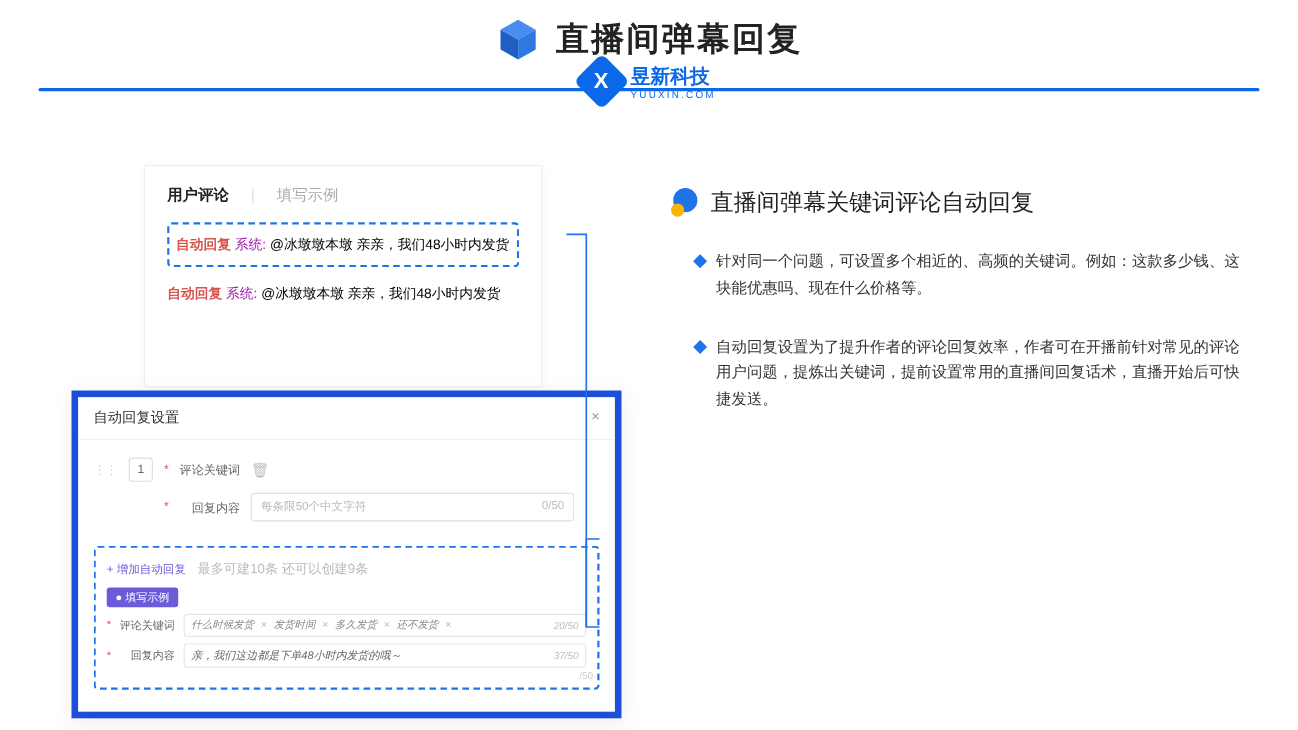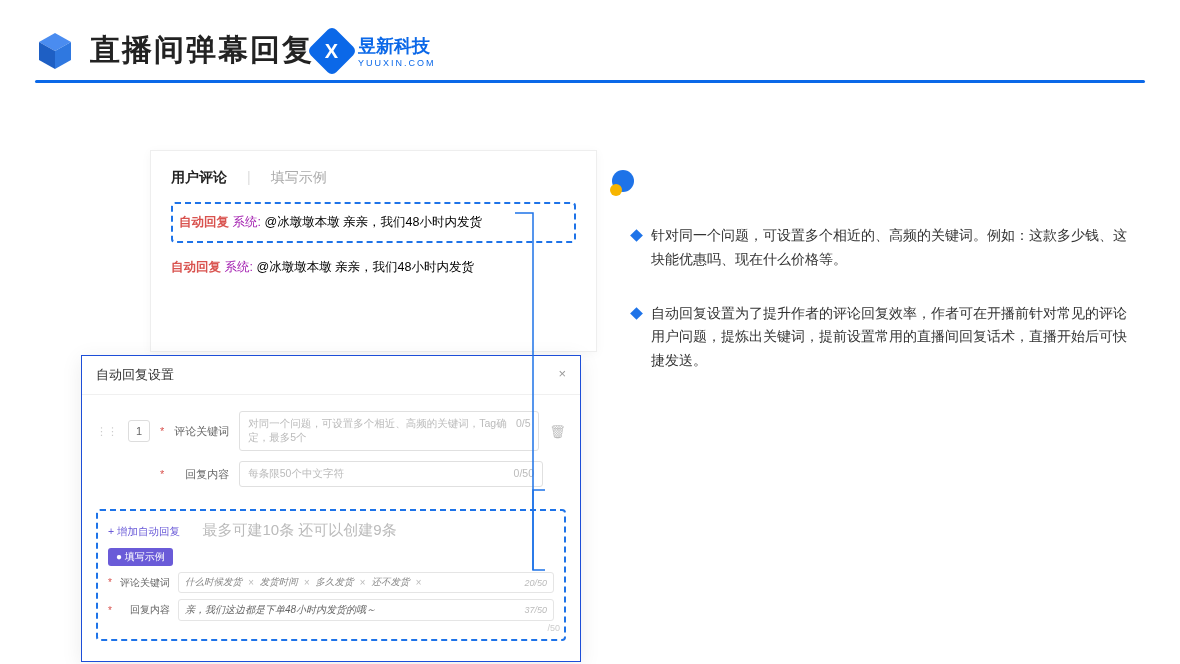--- a/index.html
+++ b/index.html
@@ -8,26 +8,27 @@
   height: 664px;
   background: #fff;
   font-family: "Microsoft YaHei", "PingFang SC", sans-serif;
   position: relative;
   overflow: hidden;
 }
 
 
 .header {
   position: absolute;
-  top: 30px;
+  top: 15px;
   left: 35px;
   right: 35px;
   display: flex;
   align-items: center;
-  justify-content: flex-start;
+  justify-content: flex-end;
+  flex-direction: column;
 }
 .header-left { display: flex; align-items: center; gap: 15px; }
 .cube-icon {
   width: 40px; height: 40px;
   position: relative;
 }
 .title { font-size: 30px; font-weight: 600; color: #222; letter-spacing: 2px; }
 .logo-right { display: flex; align-items: center; gap: 8px; }
 .logo-x {
   width: 36px; height: 36px;
@@ -54,22 +55,22 @@
 .left-area {
   position: absolute;
   top: 150px;
   left: 65px;
   width: 500px;
 }
 
 .comment-card {
   position: absolute;
   top: 0;
-  left: 85px;
-  width: 447px;
+  left: 66px;
+  width: 362px;
   background: #fff;
   border: 1px solid #eee;
   padding: 18px 20px 60px 20px;
   box-shadow: 0 2px 10px rgba(0,0,0,0.04);
 }
 .tabs { display: flex; gap: 20px; font-size: 14px; margin-bottom: 15px; }
 .tab-active { font-weight: 700; color: #222; }
 .tab-inactive { color: #aaa; }
 
 .comment-row { font-size: 12.5px; line-height: 1.7; margin-bottom: 12px; }
@@ -79,24 +80,24 @@
   padding: 8px 6px;
   margin-bottom: 14px;
 }
 .tag-auto { color: #d9534f; font-weight: 600; }
 .sys-label { color: #a21caf; }
 
 
 .settings-card {
   position: absolute;
   top: 205px;
-  left: 16px;
+  left: 0;
   width: 500px;
   background: #fff;
-  border: 1px solid #1d4ed8;
+  border: 6px solid #1d4ed8;
   box-shadow: 0 4px 20px rgba(0,0,0,0.08);
   padding-bottom: 10px;
 }
 .settings-header {
   display: flex;
   justify-content: space-between;
   padding: 10px 14px;
   border-bottom: 1px solid #f0f0f0;
   font-size: 13px;
   color: #333;
@@ -134,21 +135,21 @@
 .trash { color: #bbb; font-size: 13px; }
 
 
 .add-section {
   margin: 6px 14px 10px 14px;
   border: 2.5px dashed #1e73e8;
   border-radius: 4px;
   padding: 10px 10px 12px 10px;
 }
 .add-link { color: #6a5bd8; font-size: 10.5px; }
-.add-link-sub { color: #bbb; font-size: 15px; margin-left: 18px; }
+.add-link-sub { color: #bbb; font-size: 12px; margin-left: 6px; }
 .example-badge {
   display: inline-block;
   background: #6a5bd8;
   color: #fff;
   font-size: 10px;
   padding: 2px 8px;
   border-radius: 3px;
   margin: 8px 0 6px 0;
 }
 .example-row { display: flex; align-items: center; gap: 8px; margin-bottom: 6px; font-size: 10px; }
@@ -269,24 +270,20 @@
     <div class="settings-header">
       <span>自动回复设置</span>
       <span style="color:#999;cursor:pointer;">×</span>
     </div>
     <div class="settings-body">
       <div class="form-row">
         <span style="color:#ccc;">⋮⋮</span>
         <div class="idx-box">1</div>
         <span class="star">*</span>
         <span class="field-label">评论关键词</span>
-        <div class="input-box">
-          <span>对同一个问题，可设置多个相近、高频的关键词，Tag确定，最多5个</span>
-          <span class="count">0/5</span>
-        </div>
         <span class="trash">🗑</span>
       </div>
       <div class="form-row">
         <span style="width:22px;"></span>
         <span style="width:22px;"></span>
         <span class="star">*</span>
         <span class="field-label">回复内容</span>
         <div class="input-box">
           <span>每条限50个中文字符</span>
           <span class="count">0/50</span>
@@ -332,20 +329,21 @@
     <path d="M 468 420 L 468 340 L 480 340" stroke="#1e73e8" stroke-width="1.5" fill="none"></path>
   </svg>
 </div>
 
 <div class="right-area">
   <div class="right-heading">
     <div class="bubble-icon">
       <div class="bubble1"></div>
       <div class="bubble2"></div>
     </div>
+    <div class="right-title">直播间弹幕关键词评论自动回复</div>
   </div>
   <div class="bullet-list">
     <div class="bullet">
       <div class="diamond"></div>
       <div class="bullet-text">针对同一个问题，可设置多个相近的、高频的关键词。例如：这款多少钱、这块能优惠吗、现在什么价格等。</div>
     </div>
     <div class="bullet">
       <div class="diamond"></div>
       <div class="bullet-text">自动回复设置为了提升作者的评论回复效率，作者可在开播前针对常见的评论用户问题，提炼出关键词，提前设置常用的直播间回复话术，直播开始后可快捷发送。</div>
     </div>

